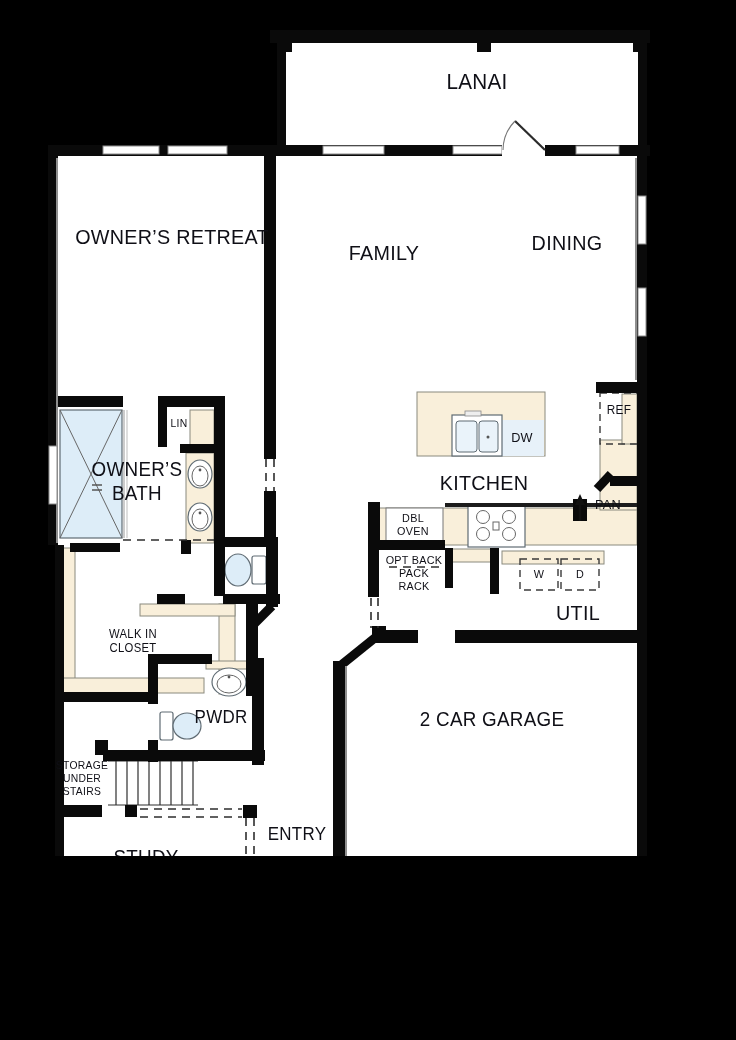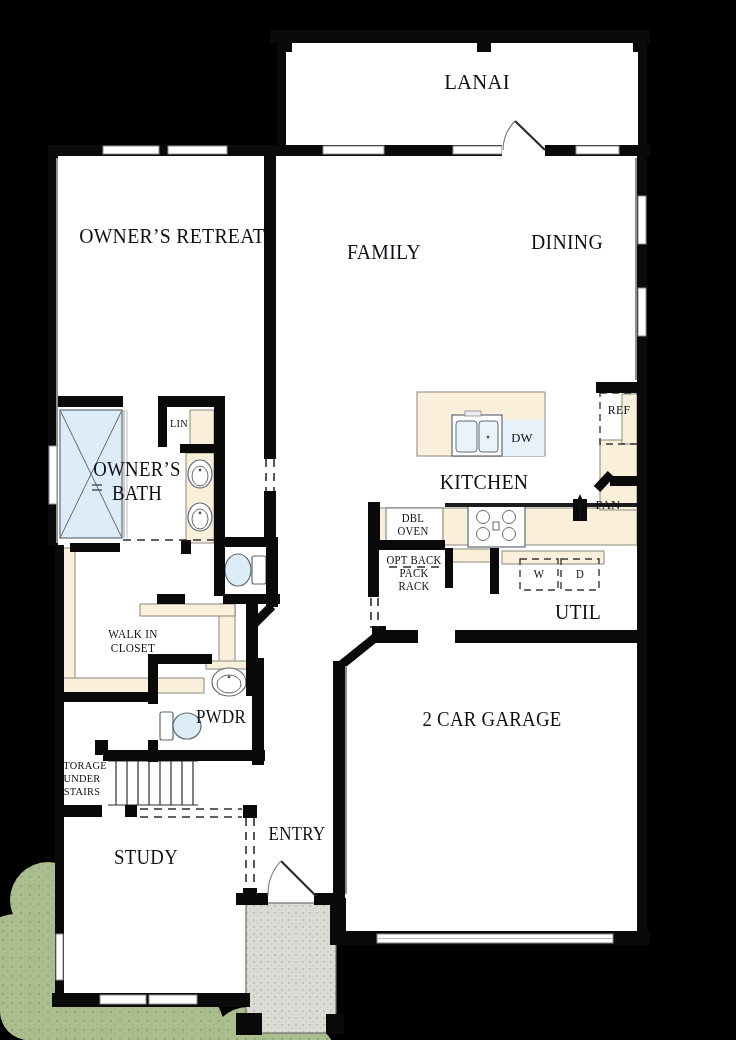--- a/index.html
+++ b/index.html
@@ -1,17 +1,17 @@
 <!DOCTYPE html>
 <html style="--background: #000000; --wall: #0a0a0a; --floor: #ffffff; --counter: #f9efda; --counter_stroke: #8a8a7e; --fixture: #ddedf8; --fixture_stroke: #5f6b73; --tree: #a9bd8f; --porch: #dbdad4; --text: #0f0f16;"><head>
 <meta charset="utf-8">
 <style>
   html,body{margin:0;padding:0;background:#000;}
-  #plan{position:relative;width:736px;height:1040px;background:var(--background,#000);overflow:hidden;
-        font-family:Liberation Serif, serif;border-radius:29px;}
+  #plan{position:relative;width:736px;height:856px;background:var(--background,#000);overflow:hidden;
+        font-family:Liberation Sans, sans-serif;}
   svg{position:absolute;left:0;top:0;}
   .wall{fill:var(--wall,#000);}
   .floor{fill:var(--floor,#fff);}
   .win{fill:#fff;stroke:#8c8c8c;stroke-width:1;}
   .counter{fill:var(--counter,#f9efda);stroke:var(--counter_stroke,#8a8a7e);stroke-width:1;}
   .fix{fill:var(--fixture,#ddedf8);stroke:var(--fixture_stroke,#5f6b73);stroke-width:1.2;}
   .fixwhite{fill:#fff;stroke:var(--fixture_stroke,#5f6b73);stroke-width:1.2;}
   .dashbox{fill:none;stroke:#3a3a3a;stroke-width:1.4;stroke-dasharray:7 5;}
   .dashline{stroke:#2e2e2e;stroke-width:1.6;stroke-dasharray:8 6;fill:none;}
   .thin{stroke:#666;stroke-width:1;fill:none;}

